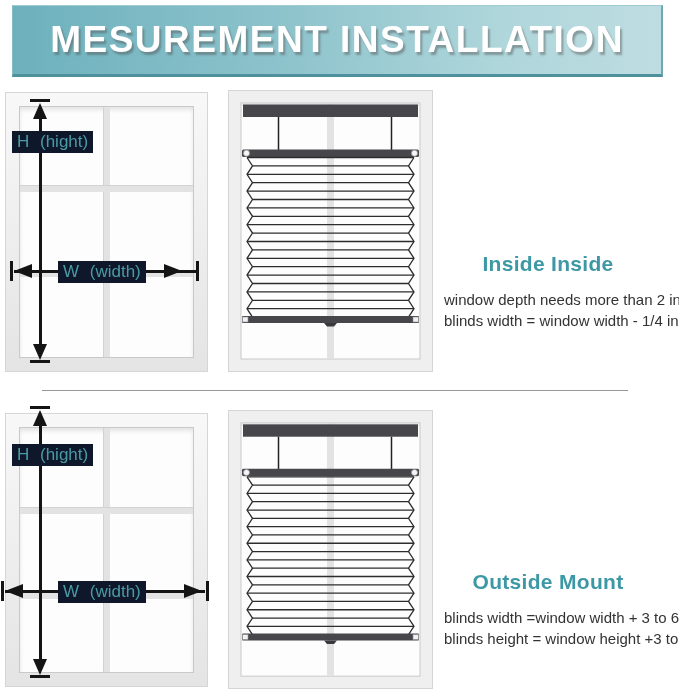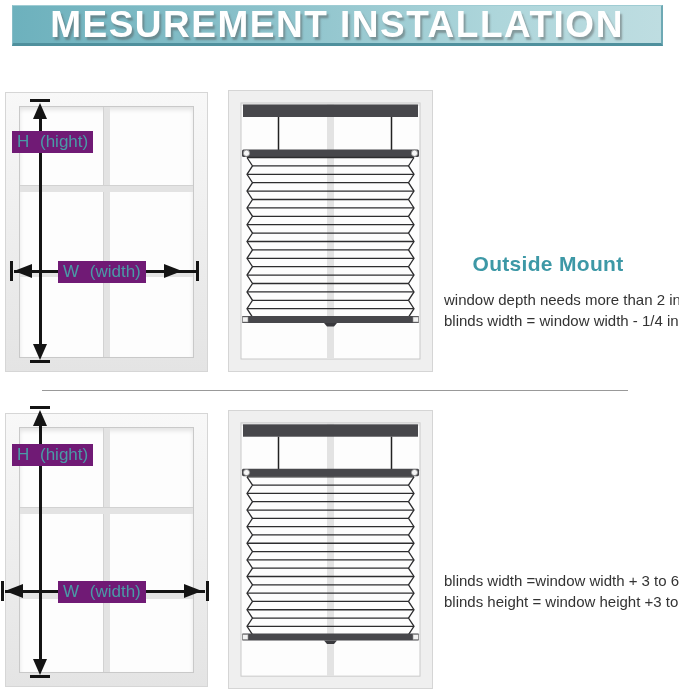--- a/index.html
+++ b/index.html
@@ -1,21 +1,21 @@
 <!DOCTYPE html>
 <html><head>
 <meta charset="utf-8">
 <style>
   * { margin:0; padding:0; box-sizing:border-box; }
   html,body { background:#ffffff; font-family:"Liberation Sans", sans-serif; }
   #page { position:relative; width:679px; height:689px; background:#fff; overflow:hidden; }
 
   
   .banner {
-    position:absolute; left:12px; top:5px; width:651px; height:41px;
+    position:absolute; left:12px; top:5px; width:651px; height:72px;
     background:linear-gradient(90deg,#6db1bd 0%,#8cc2cb 40%,#aed6db 75%,#bedde1 100%);
     border-top:1px solid #9fccd3; border-left:1px solid #86bcc6;
     border-bottom:3px solid #4f909d; border-right:2px solid #6ea9b4;
     display:flex; align-items:center; justify-content:center;
   }
   .banner span {
     color:#fff; font-weight:bold; font-size:37px; letter-spacing:1.5px;
     text-shadow:2px 3px 2px rgba(80,80,80,.45);
     white-space:nowrap;
   }
@@ -36,21 +36,21 @@
 
   
   .bar { position:absolute; background:#141414; }
   .tri { position:absolute; width:0; height:0; }
   .tri.up    { border-left:7px solid transparent; border-right:7px solid transparent; border-bottom:16px solid #141414; }
   .tri.down  { border-left:7px solid transparent; border-right:7px solid transparent; border-top:16px solid #141414; }
   .tri.left  { border-top:7px solid transparent; border-bottom:7px solid transparent; border-right:18px solid #141414; }
   .tri.right { border-top:7px solid transparent; border-bottom:7px solid transparent; border-left:18px solid #141414; }
 
   .axis-label {
-    position:absolute; background:#701a75; color:#4a9aa6;
+    position:absolute; background:#0f172a; color:#4a9aa6;
     font-size:17px; word-spacing:6px; padding:1px 5px; white-space:nowrap; z-index:5;
   }
 
   
   svg.blindwin { position:absolute; display:block; }
   .wframe  { fill:#efefef; stroke:#d5d5d5; stroke-width:1; }
   .wininner{ fill:#fdfdfd; stroke:#c9c9c9; stroke-width:1; }
   .mullion { fill:#e3e3e3; }
   .topshadow { fill:#d9d9d9; opacity:.55; }
   .raildark { fill:#47474b; }
@@ -133,21 +133,21 @@
         <polyline points="19,67.5 24.5,75.9 19,84.3 24.5,92.7 19,101.1 24.5,109.5 19,117.9 24.5,126.3 19,134.7 24.5,143.1 19,151.5 24.5,159.9 19,168.3 24.5,176.7 19,185.1 24.5,193.5 19,201.9 24.5,210.3 19,218.7 24.5,227.1"></polyline>
         <polyline points="186,67.5 180.5,75.9 186,84.3 180.5,92.7 186,101.1 180.5,109.5 186,117.9 180.5,126.3 186,134.7 180.5,143.1 186,151.5 180.5,159.9 186,168.3 180.5,176.7 186,185.1 180.5,193.5 186,201.9 180.5,210.3 186,218.7 180.5,227.1"></polyline>
       </g>
     <rect class="raildark" x="14" y="226" width="177" height="7" rx="1"></rect>
     <rect class="railcap-square" x="14.5" y="227" width="5.5" height="5"></rect>
     <rect class="railcap-square" x="185" y="227" width="5.5" height="5"></rect>
     <path class="handle" d="M96,233 h13 l-3,3.5 h-7 z"></path>
   </svg>
 
   <div class="info" style="left:426px;top:252px;">
-    <h2>Outside Mount</h2>
+    <h2>Inside Inside</h2>
     <p>window depth needs more than 2 inches</p>
     <p>blinds width = window width - 1/4 inch</p>
   </div>
 
   <div class="divider"></div>
 
   <div class="winplain" style="left:5px;top:413px;width:203px;height:274px;">
     <div class="inner">
       <div class="mull-v"></div>
       <div class="mull-h" style="top:79px;"></div>
@@ -204,17 +204,18 @@
         <polyline points="19,67.5 24.5,75.9 19,84.3 24.5,92.7 19,101.1 24.5,109.5 19,117.9 24.5,126.3 19,134.7 24.5,143.1 19,151.5 24.5,159.9 19,168.3 24.5,176.7 19,185.1 24.5,193.5 19,201.9 24.5,210.3 19,218.7 24.5,227.1"></polyline>
         <polyline points="186,67.5 180.5,75.9 186,84.3 180.5,92.7 186,101.1 180.5,109.5 186,117.9 180.5,126.3 186,134.7 180.5,143.1 186,151.5 180.5,159.9 186,168.3 180.5,176.7 186,185.1 180.5,193.5 186,201.9 180.5,210.3 186,218.7 180.5,227.1"></polyline>
       </g>
     <rect class="raildark" x="14" y="226" width="177" height="7" rx="1"></rect>
     <rect class="railcap-square" x="14.5" y="227" width="5.5" height="5"></rect>
     <rect class="railcap-square" x="185" y="227" width="5.5" height="5"></rect>
     <path class="handle" d="M96,233 h13 l-3,3.5 h-7 z"></path>
   </svg>
 
   <div class="info" style="left:426px;top:570px;">
+    <h2>Outside Mount</h2>
     <p>blinds width =window width + 3 to 6 inches</p>
     <p>blinds height = window height +3 to 6 inches</p>
   </div>
 
 </div>
 
 </body></html>

